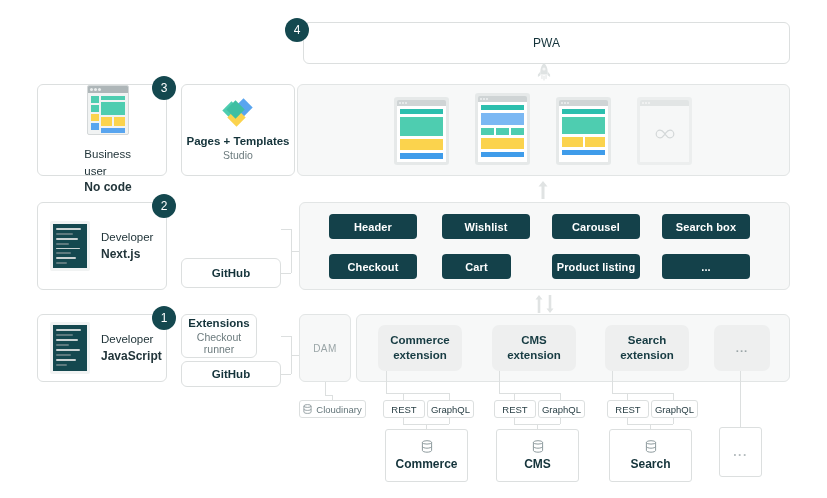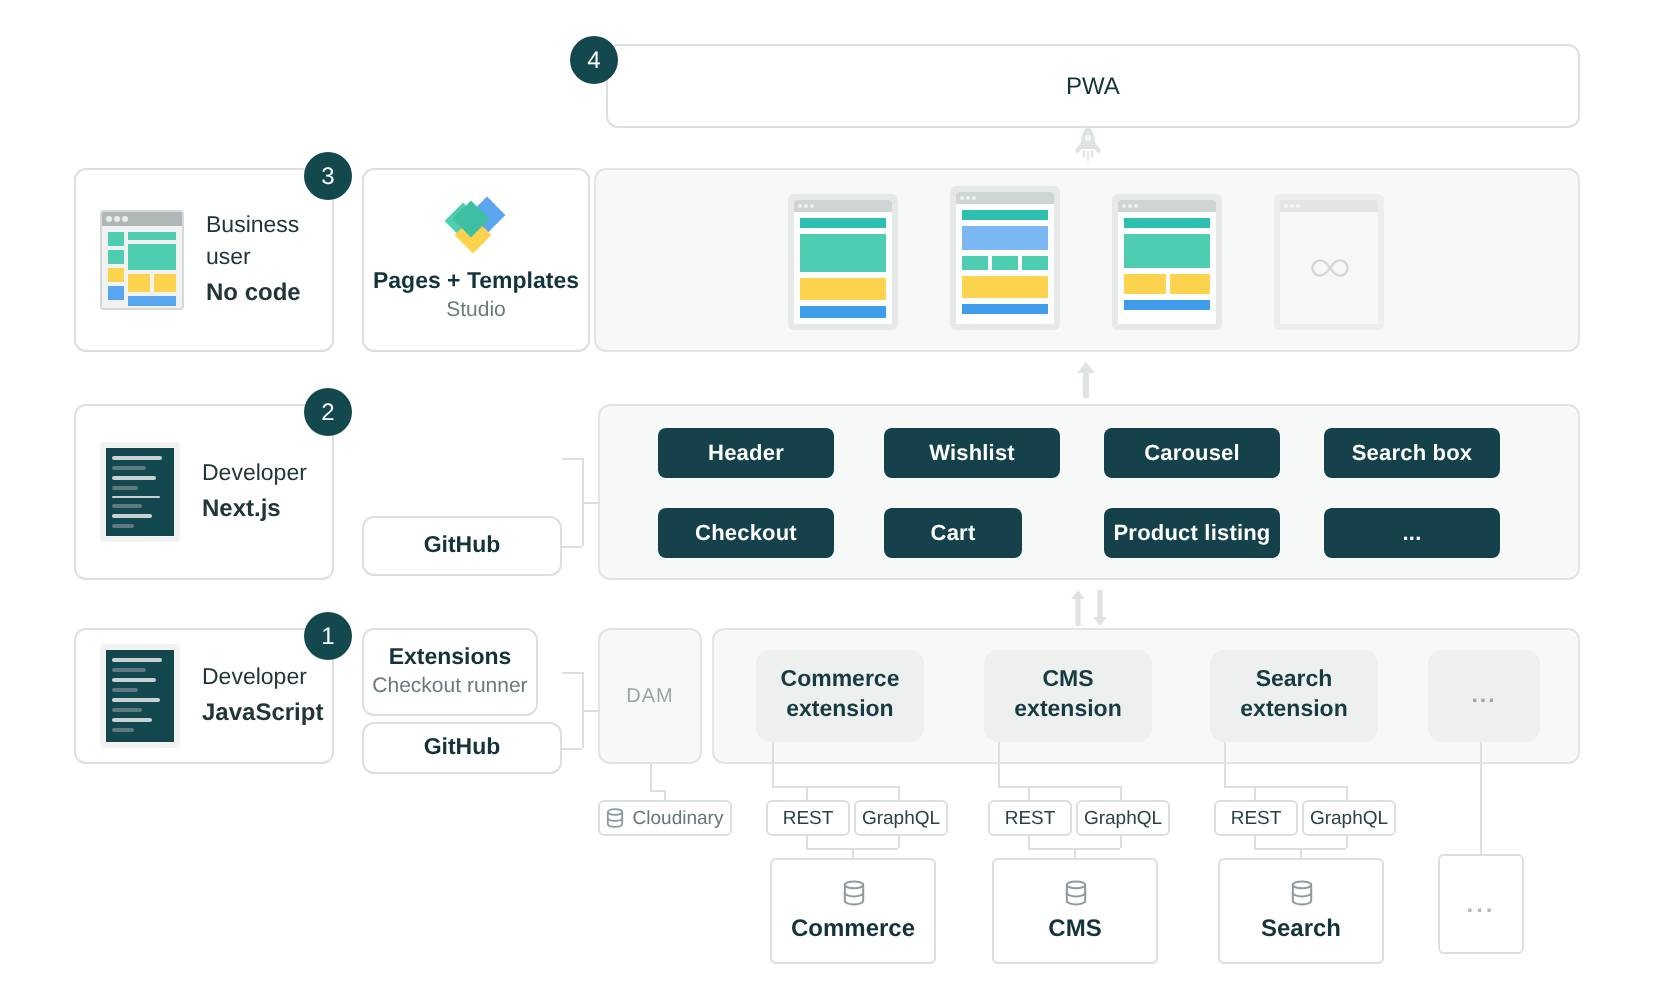--- a/index.html
+++ b/index.html
@@ -174,21 +174,21 @@
       <rect x="7.3" y="13" width="1.3" height="4" rx="0.6" fill="#e7eaea"></rect>
       <rect x="11.4" y="13" width="1.3" height="4" rx="0.6" fill="#e7eaea"></rect>
       <rect x="9.35" y="13.4" width="1.3" height="5.2" rx="0.6" fill="#e7eaea"></rect>
     </svg>
   </div>
 
   <div class="abs badge" style="left:152px; top:76px;">
     <span>3</span>
   </div>
 
-  <div class="abs panel-outline persona" style="left:37px; top:84px; width:130px; height:92px;">
+  <div class="abs panel-outline persona" style="left:37px; top:84px; width:130px; height:92px;flex-direction:column;">
     <div class="mock-browser">
       <div class="bar">
           <i></i>
           <i></i>
           <i></i>
         </div>
       <div class="mock-body">
         <div class="mock-col-l">
           <div class="sw" style="height:7px;background:#4ecdb0;"></div>
           <div class="sw" style="height:7px;background:#4ecdb0;"></div>
@@ -377,21 +377,21 @@
       <div class="ln sh" style="width:55%"></div>
       <div class="ln" style="width:70%"></div>
       <div class="ln sh" style="width:40%"></div>
     </div>
     <div class="persona-text">
       <div>Developer</div>
       <div class="strong">JavaScript</div>
     </div>
   </div>
 
-  <div class="abs panel-outline" style="left:181px; top:314px; width:88px; height:44px; display:flex; flex-direction:column; align-items:center; justify-content:center;">
+  <div class="abs panel-outline" style="left:181px; top:314px; width:76px; height:44px; display:flex; flex-direction:column; align-items:center; justify-content:center;">
     <div class="tile-title">Extensions</div>
     <div class="tile-sub">Checkout runner</div>
   </div>
 
   <div class="abs panel-outline" style="left:181px; top:361px; width:100px; height:26px; display:flex; align-items:center; justify-content:center;">
     <span class="tile-title">GitHub</span>
   </div>
 
   <div class="abs ln-h" style="left:281px; top:336px; width:10px;"></div>
   <div class="abs ln-h" style="left:281px; top:374px; width:10px;"></div>

